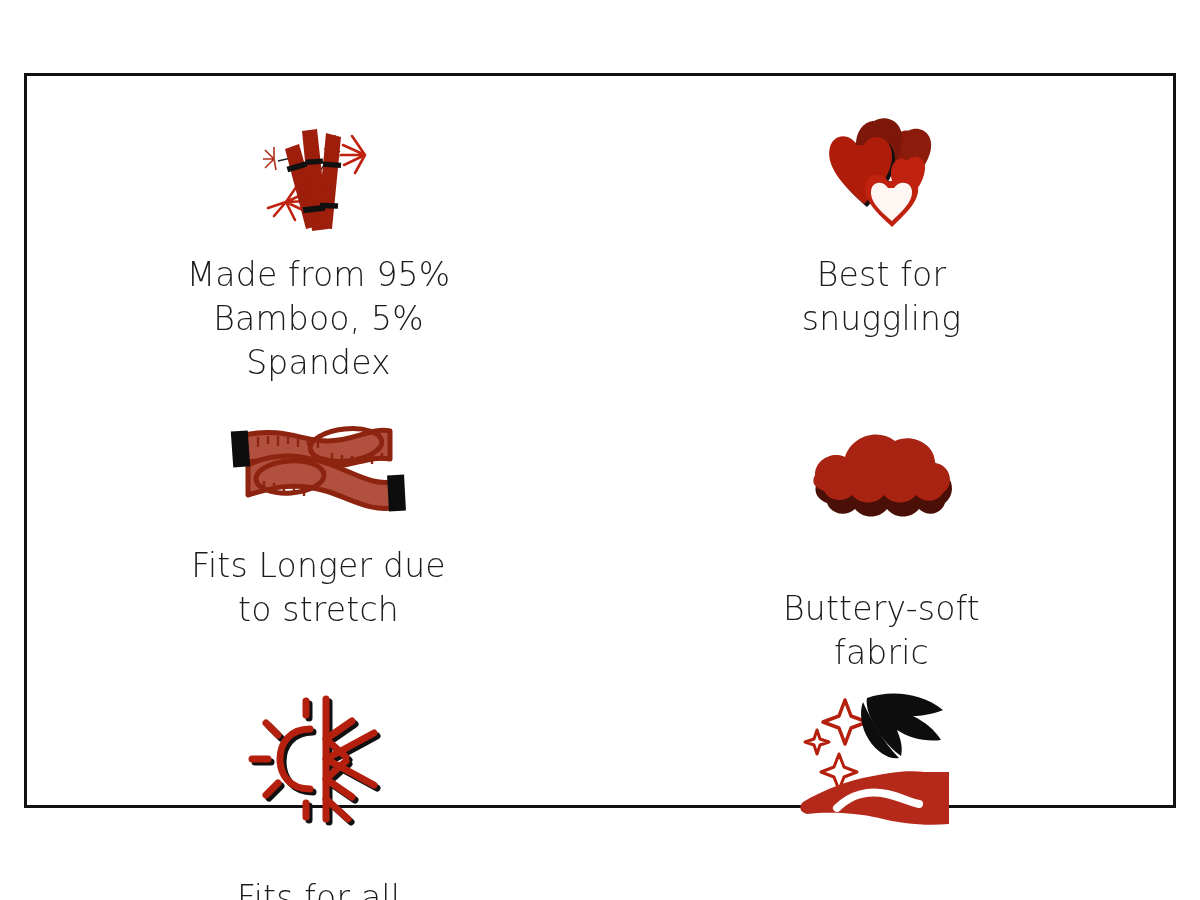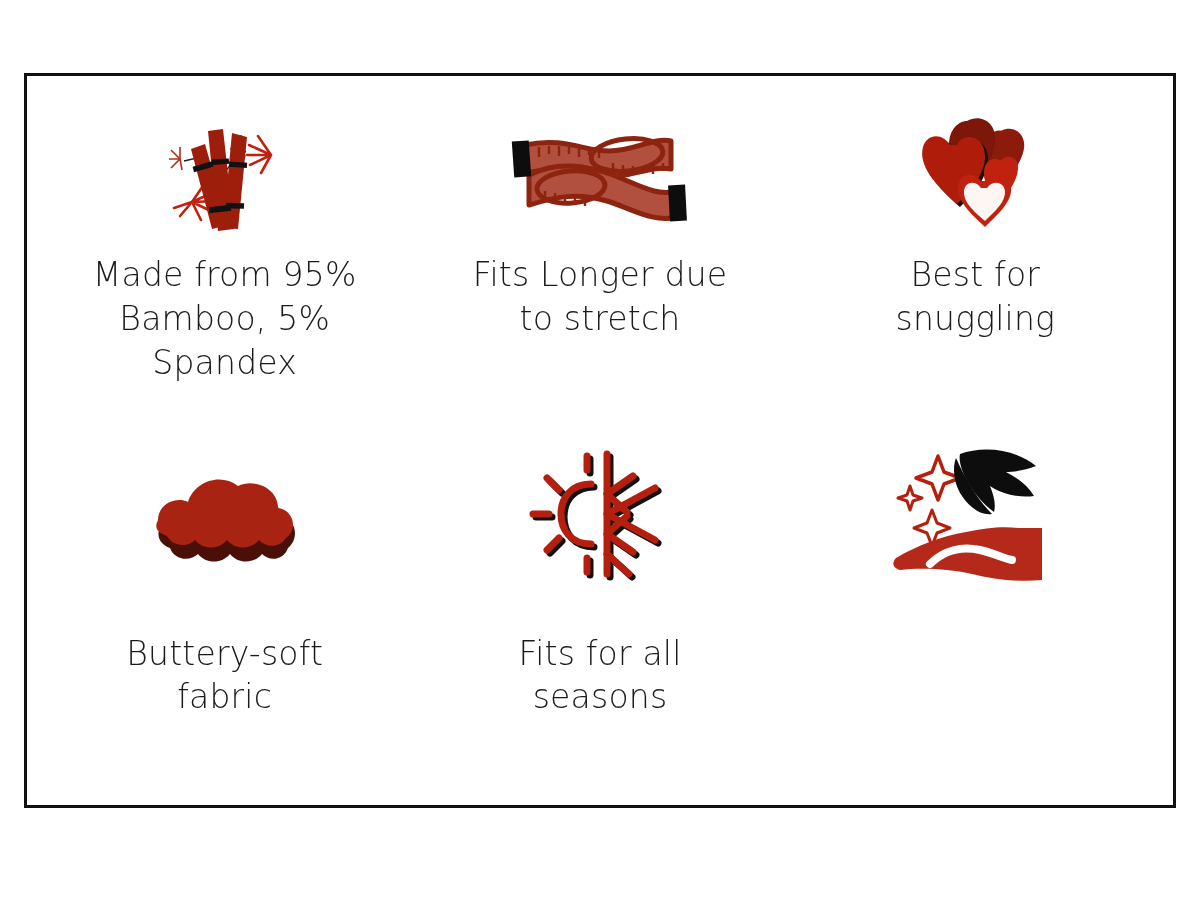--- a/index.html
+++ b/index.html
@@ -33,21 +33,21 @@
     background: #ffffff;
   }
 
   .grid {
     position: absolute;
     left: 27px;
     top: 76px;
     width: 1146px;
     height: 729px;
     display: grid;
-    grid-template-columns: repeat(3, 1fr);
+    grid-template-columns: repeat(2, 1fr);
     grid-template-rows: repeat(2, 1fr);
     box-sizing: border-box;
     padding: 18px 10px 40px 10px;
   }
 
   .feature {
     display: flex;
     flex-direction: column;
     align-items: center;
     justify-content: flex-start;
@@ -127,20 +127,42 @@
           <rect x="76" y="96" width="18" height="5.5" fill="#111111" transform="rotate(2 85 99)"></rect>
         </svg>
       </div>
       <div class="feature-caption">Made from 95%
 Bamboo, 5%
 Spandex</div>
     </div>
 
     <div class="feature">
       <div class="feature-icon">
+        <svg width="140" height="125" viewBox="0 0 140 125" aria-hidden="true">
+
+          <path d="M92 22 C104 14, 118 22, 117 38 C116 56, 102 74, 90 86 C84 76, 76 60, 76 44 C76 30, 84 22, 92 22 Z" fill="#8c1b0b" transform="rotate(8 96 52)"></path>
+
+          <path d="M62 12 C76 4, 92 14, 90 32 C88 54, 74 74, 64 88 C56 74, 44 56, 44 36 C44 20, 54 12, 62 12 Z" fill="#7d1709"></path>
+
+          <path d="M45 36 C38 24, 22 24, 18 38 C13 56, 30 76, 52 95 C70 78, 84 58, 79 40 C75 26, 58 24, 52 36 Z" fill="#111111" transform="translate(3,3)"></path>
+
+          <path d="M45 36 C38 24, 22 24, 18 38 C13 56, 30 76, 52 95 C70 78, 84 58, 79 40 C75 26, 58 24, 52 36 Z" fill="#b01c0a"></path>
+
+          <path d="M95 52 C102 44, 114 48, 113 60 C112 74, 100 88, 92 96 C86 88, 78 74, 79 62 C80 51, 90 47, 95 52 Z" fill="#c0220f"></path>
+
+          <path d="M76 72 C70 62, 54 64, 53 78 C52 94, 70 108, 80 118 C91 107, 108 93, 106 78 C104 64, 88 62, 82 72 Z" fill="#c0220f"></path>
+          <path d="M76 79 C71 71, 60 72, 59 82 C58 94, 71 104, 80 112 C89 103, 101 93, 100 82 C99 72, 87 71, 82 79 Z" fill="#fdf6f2"></path>
+        </svg>
+      </div>
+      <div class="feature-caption">Best for
+snuggling</div>
+    </div>
+
+    <div class="feature">
+      <div class="feature-icon">
         <svg width="190" height="110" viewBox="0 0 190 110" aria-hidden="true">
 
           <path d="M20 28 C 60 20, 78 34, 104 34 C 130 34, 148 20, 166 24 L166 52 C 146 48, 128 60, 102 60 C 74 60, 58 48, 20 56 Z" fill="#b1503f" stroke="#8c2410" stroke-width="5" stroke-linejoin="round"></path>
 
           <path d="M24 58 C 52 44, 80 48, 108 58 C 134 68, 152 80, 172 74 L172 100 C 148 106, 128 92, 102 84 C 72 75, 50 80, 24 88 Z" fill="#b1503f" stroke="#8c2410" stroke-width="5" stroke-linejoin="round"></path>
 
           <ellipse cx="122" cy="38" rx="36" ry="16" fill="none" stroke="#8c2410" stroke-width="5" transform="rotate(-6 122 38)"></ellipse>
           <ellipse cx="66" cy="70" rx="34" ry="16" fill="none" stroke="#8c2410" stroke-width="5" transform="rotate(-4 66 70)"></ellipse>
 
           <g stroke="#8c2410" stroke-width="2.4">
@@ -148,42 +170,20 @@
             <path d="M108 46 L108 56 M118 48 L118 55 M128 49 L128 58 M138 49 L138 56 M148 48 L148 57 M158 46 L158 54"></path>
             <path d="M40 74 L40 84 M50 76 L50 83 M60 78 L60 87 M70 79 L70 86 M80 80 L80 89"></path>
           </g>
 
           <rect x="8" y="24" width="17" height="36" fill="#0d0d0d" transform="rotate(-4 16 42)"></rect>
           <rect x="164" y="68" width="17" height="36" fill="#0d0d0d" transform="rotate(-3 172 86)"></rect>
         </svg>
       </div>
       <div class="feature-caption">Fits Longer due
 to stretch</div>
-    </div>
-
-    <div class="feature">
-      <div class="feature-icon">
-        <svg width="140" height="125" viewBox="0 0 140 125" aria-hidden="true">
-
-          <path d="M92 22 C104 14, 118 22, 117 38 C116 56, 102 74, 90 86 C84 76, 76 60, 76 44 C76 30, 84 22, 92 22 Z" fill="#8c1b0b" transform="rotate(8 96 52)"></path>
-
-          <path d="M62 12 C76 4, 92 14, 90 32 C88 54, 74 74, 64 88 C56 74, 44 56, 44 36 C44 20, 54 12, 62 12 Z" fill="#7d1709"></path>
-
-          <path d="M45 36 C38 24, 22 24, 18 38 C13 56, 30 76, 52 95 C70 78, 84 58, 79 40 C75 26, 58 24, 52 36 Z" fill="#111111" transform="translate(3,3)"></path>
-
-          <path d="M45 36 C38 24, 22 24, 18 38 C13 56, 30 76, 52 95 C70 78, 84 58, 79 40 C75 26, 58 24, 52 36 Z" fill="#b01c0a"></path>
-
-          <path d="M95 52 C102 44, 114 48, 113 60 C112 74, 100 88, 92 96 C86 88, 78 74, 79 62 C80 51, 90 47, 95 52 Z" fill="#c0220f"></path>
-
-          <path d="M76 72 C70 62, 54 64, 53 78 C52 94, 70 108, 80 118 C91 107, 108 93, 106 78 C104 64, 88 62, 82 72 Z" fill="#c0220f"></path>
-          <path d="M76 79 C71 71, 60 72, 59 82 C58 94, 71 104, 80 112 C89 103, 101 93, 100 82 C99 72, 87 71, 82 79 Z" fill="#fdf6f2"></path>
-        </svg>
-      </div>
-      <div class="feature-caption">Best for
-snuggling</div>
     </div>
 
     <div class="feature row2">
       <div class="feature-icon">
         <svg width="165" height="110" viewBox="0 0 165 110" aria-hidden="true">
 
           <path d="M16 60 C16 44, 34 36, 46 42 C52 22, 78 12, 96 26 C112 18, 136 28, 136 48
                    C152 50, 156 70, 144 80
                    C140 92, 126 94, 118 86 C110 96, 94 96, 86 86 C78 96, 62 96, 54 86
                    C46 94, 30 92, 26 80 C16 76, 12 68, 16 60 Z" fill="#4a0f06" transform="translate(2,8)"></path>

